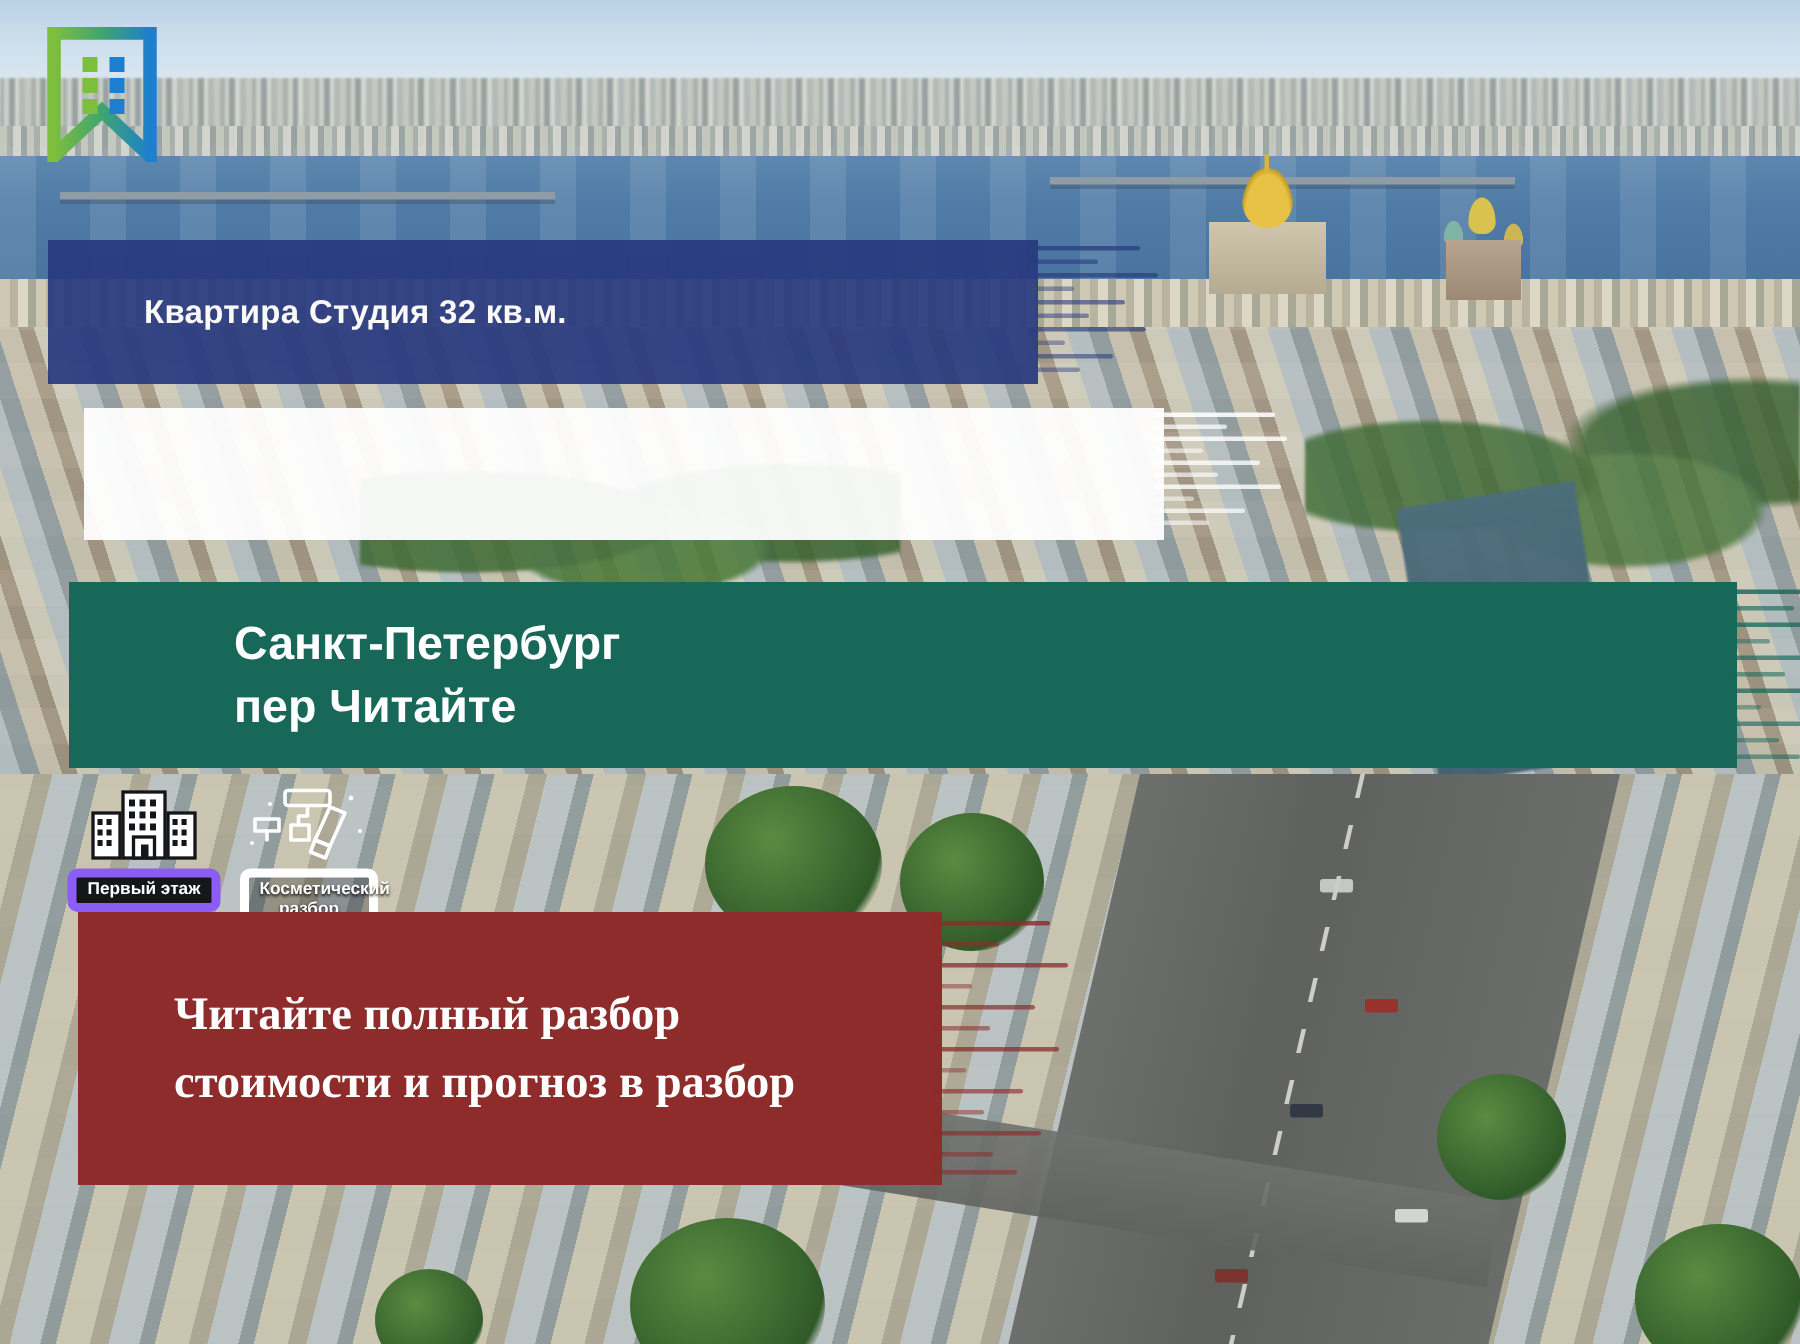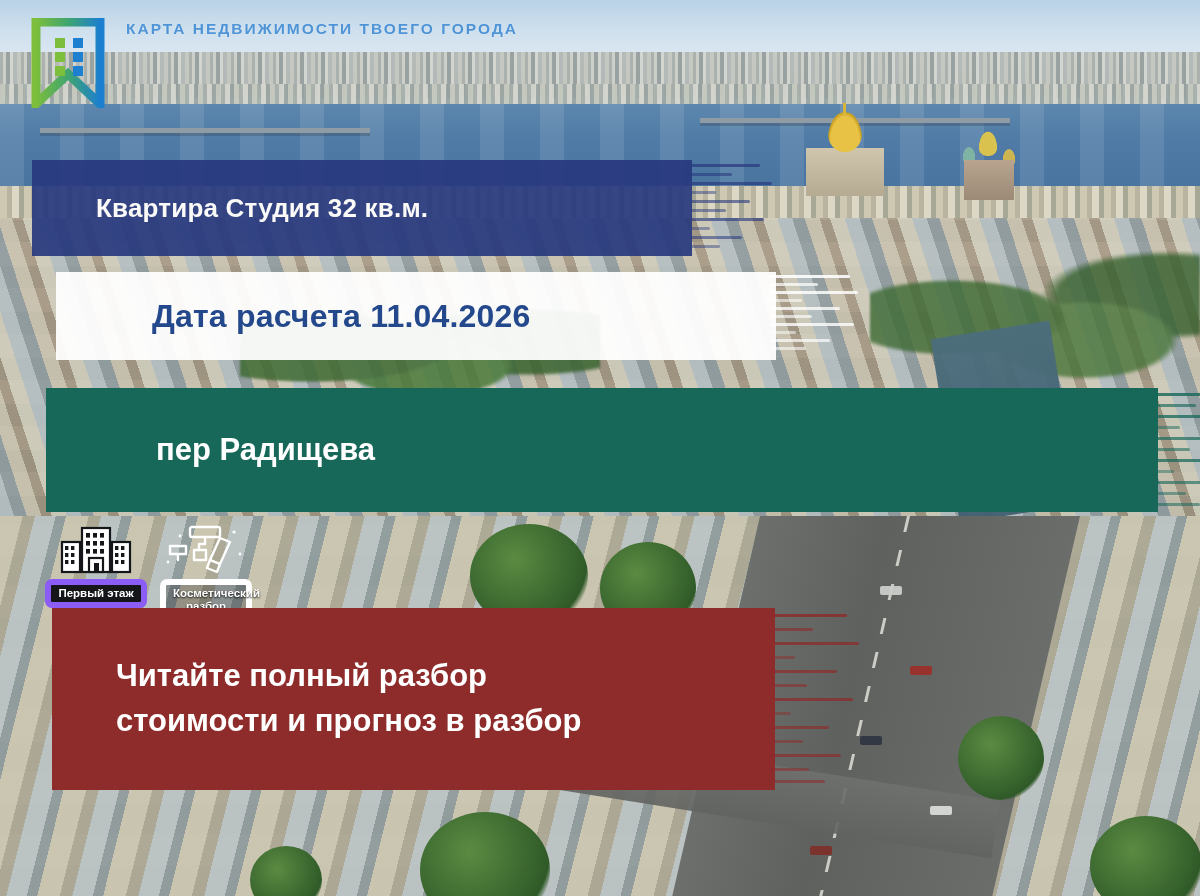--- a/index.html
+++ b/index.html
@@ -181,21 +181,21 @@
   }
 
   
   .band-blue {
     left:32px; top:160px; width:660px; height:96px;
     background:#28397E;
     opacity:.92;
     padding-left:64px;
   }
   .band-blue .title {
-    color:#ffffff; font-size:26px; font-weight:bold; letter-spacing:.2px;
+    color:#ffffff; font-size:22px; font-weight:bold; letter-spacing:.2px;
     white-space:nowrap;
   }
 
   
   .band-white {
     left:56px; top:272px; width:720px; height:88px;
     background:rgba(255,255,255,.94);
     padding-left:96px;
   }
   .band-white .subtitle {
@@ -210,24 +210,25 @@
     padding-left:110px;
     gap:2px;
   }
   .band-green .loc {
     color:#ffffff; font-size:31px; font-weight:bold; line-height:1.28;
     white-space:nowrap;
   }
 
   
   .band-red {
-    left:52px; top:608px; width:723px; height:182px;
+    left:52px; top:608px; width:576px; height:182px;
     background:#8E2B2B;
     padding-left:64px;
     gap:0;
+    font-family:Liberation Serif, serif;
   }
   .band-red .cta {
     color:#ffffff; font-size:31px; font-weight:bold; line-height:1.44;
     white-space:nowrap;
   }
 
   
   .logo { position:absolute; left:28px; top:18px; display:flex; align-items:flex-start; }
   .logo-mark { width:80px; height:90px; flex:none; }
   .logo-text { margin-left:14px; margin-top:4px; }
@@ -318,58 +319,57 @@
       <rect x="27" y="20" width="10" height="10" fill="#7DBE3C"></rect>
       <rect x="45" y="20" width="10" height="10" fill="#1C7FD0"></rect>
       <rect x="27" y="34" width="10" height="10" fill="#7DBE3C"></rect>
       <rect x="45" y="34" width="10" height="10" fill="#1C7FD0"></rect>
       <rect x="27" y="48" width="10" height="10" fill="#7DBE3C"></rect>
       <rect x="45" y="48" width="10" height="10" fill="#1C7FD0"></rect>
     </svg>
     <div class="logo-text">
       <div class="logo-word">
       </div>
-      <div class="logo-tag">КАРТА НЕДВИЖИМОСТИ ТВОЕГО ГОРОДА</div>
     </div>
   </div>
 
   <div class="band band-blue">
     <div class="title">Квартира Студия 32 кв.м.</div>
     <span class="streak">
       <i style="top:4px;  width:74px; background:rgba(40,57,126,.80)"></i>
       <i style="top:13px; width:46px; background:rgba(40,57,126,.62)"></i>
       <i style="top:22px; width:86px; background:rgba(40,57,126,.72)"></i>
       <i style="top:31px; width:30px; background:rgba(40,57,126,.50)"></i>
       <i style="top:40px; width:64px; background:rgba(40,57,126,.66)"></i>
       <i style="top:49px; width:40px; background:rgba(40,57,126,.55)"></i>
       <i style="top:58px; width:78px; background:rgba(40,57,126,.70)"></i>
       <i style="top:67px; width:24px; background:rgba(40,57,126,.45)"></i>
       <i style="top:76px; width:56px; background:rgba(40,57,126,.60)"></i>
       <i style="top:85px; width:34px; background:rgba(40,57,126,.48)"></i>
     </span>
   </div>
 
   <div class="band band-white">
-    <div class="subtitle">Дата расчета 11.04.2026</div>
     <span class="streak">
       <i style="top:3px;  width:80px; background:rgba(255,255,255,.88)"></i>
       <i style="top:11px; width:48px; background:rgba(255,255,255,.72)"></i>
       <i style="top:19px; width:88px; background:rgba(255,255,255,.84)"></i>
       <i style="top:27px; width:32px; background:rgba(255,255,255,.58)"></i>
       <i style="top:35px; width:70px; background:rgba(255,255,255,.78)"></i>
       <i style="top:43px; width:42px; background:rgba(255,255,255,.64)"></i>
       <i style="top:51px; width:84px; background:rgba(255,255,255,.80)"></i>
       <i style="top:59px; width:26px; background:rgba(255,255,255,.52)"></i>
       <i style="top:67px; width:60px; background:rgba(255,255,255,.70)"></i>
       <i style="top:75px; width:36px; background:rgba(255,255,255,.56)"></i>
     </span>
   </div>
 
   <div class="band band-green">
-    <div class="loc">пер Радищева</div>
+    <div class="loc">Санкт-Петербург</div>
+    <div class="loc">пер Читайте</div>
     <span class="streak">
       <i style="top:5px;   width:76px; background:rgba(24,104,90,.82)"></i>
       <i style="top:16px;  width:44px; background:rgba(24,104,90,.64)"></i>
       <i style="top:27px;  width:88px; background:rgba(24,104,90,.76)"></i>
       <i style="top:38px;  width:28px; background:rgba(24,104,90,.50)"></i>
       <i style="top:49px;  width:66px; background:rgba(24,104,90,.68)"></i>
       <i style="top:60px;  width:38px; background:rgba(24,104,90,.56)"></i>
       <i style="top:71px;  width:82px; background:rgba(24,104,90,.74)"></i>
       <i style="top:82px;  width:22px; background:rgba(24,104,90,.44)"></i>
       <i style="top:93px;  width:58px; background:rgba(24,104,90,.62)"></i>

